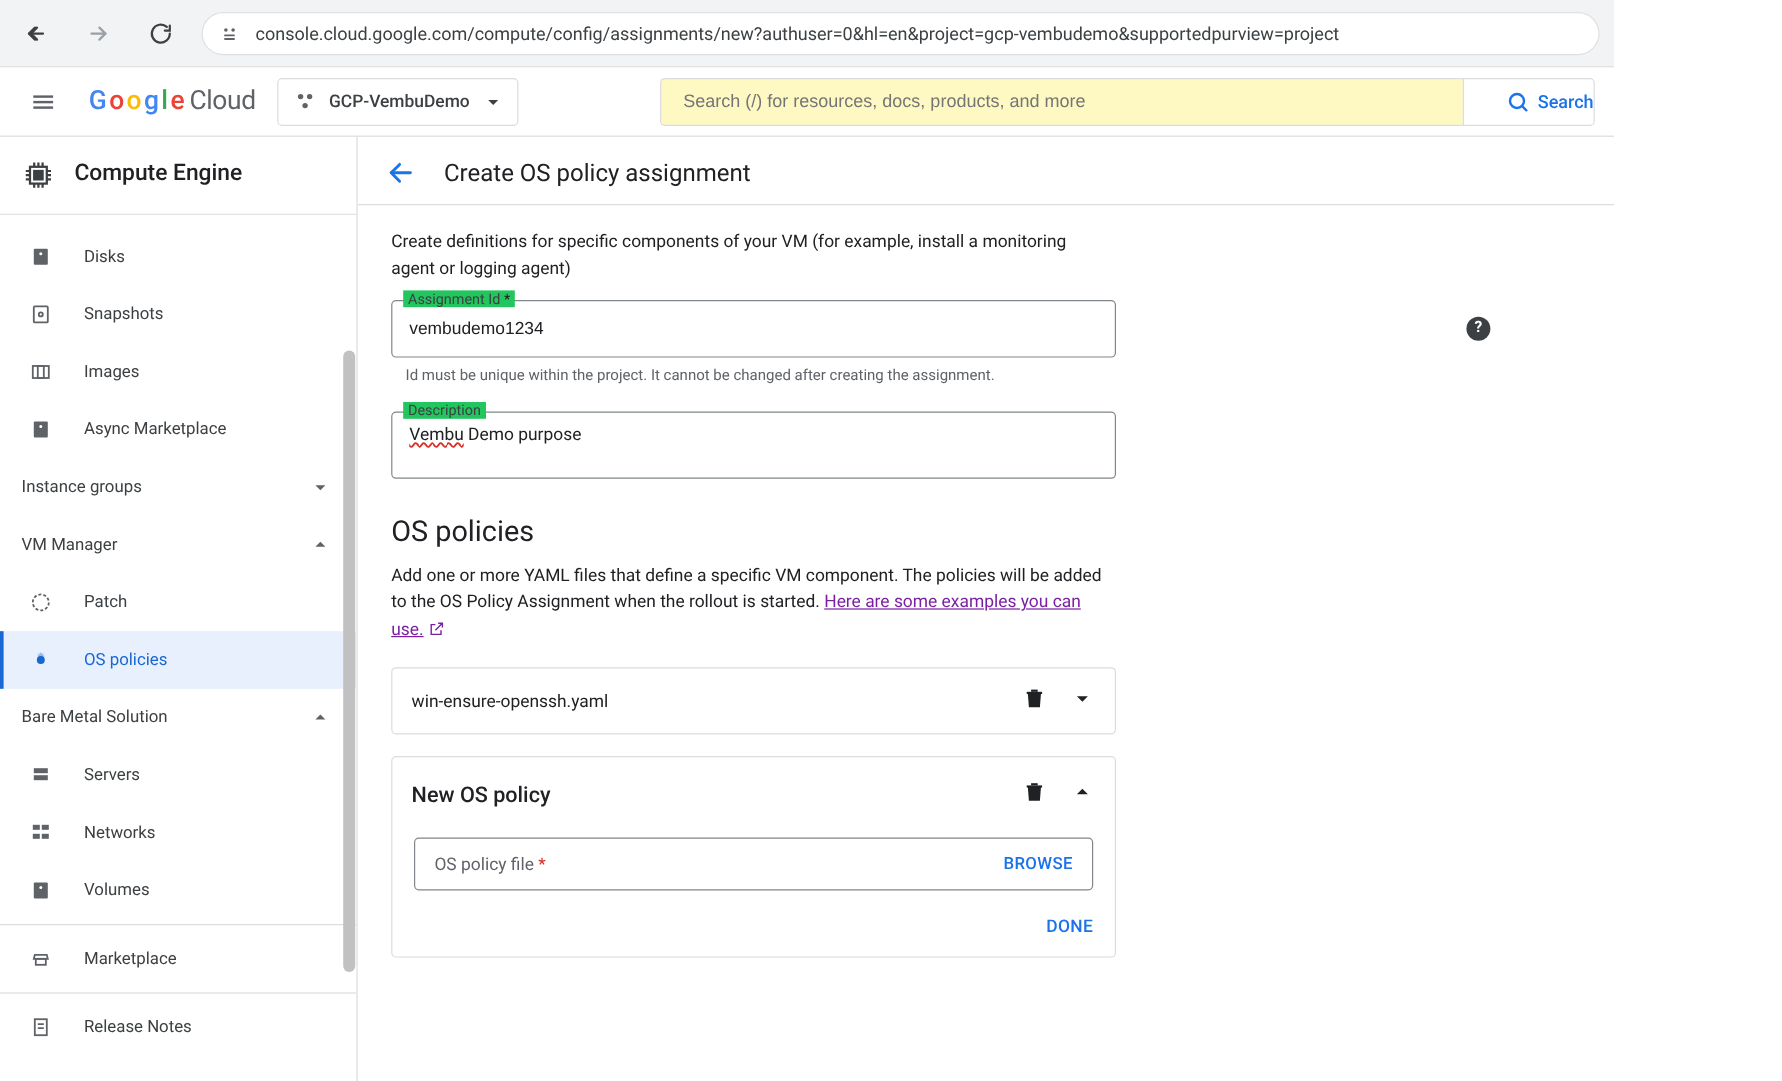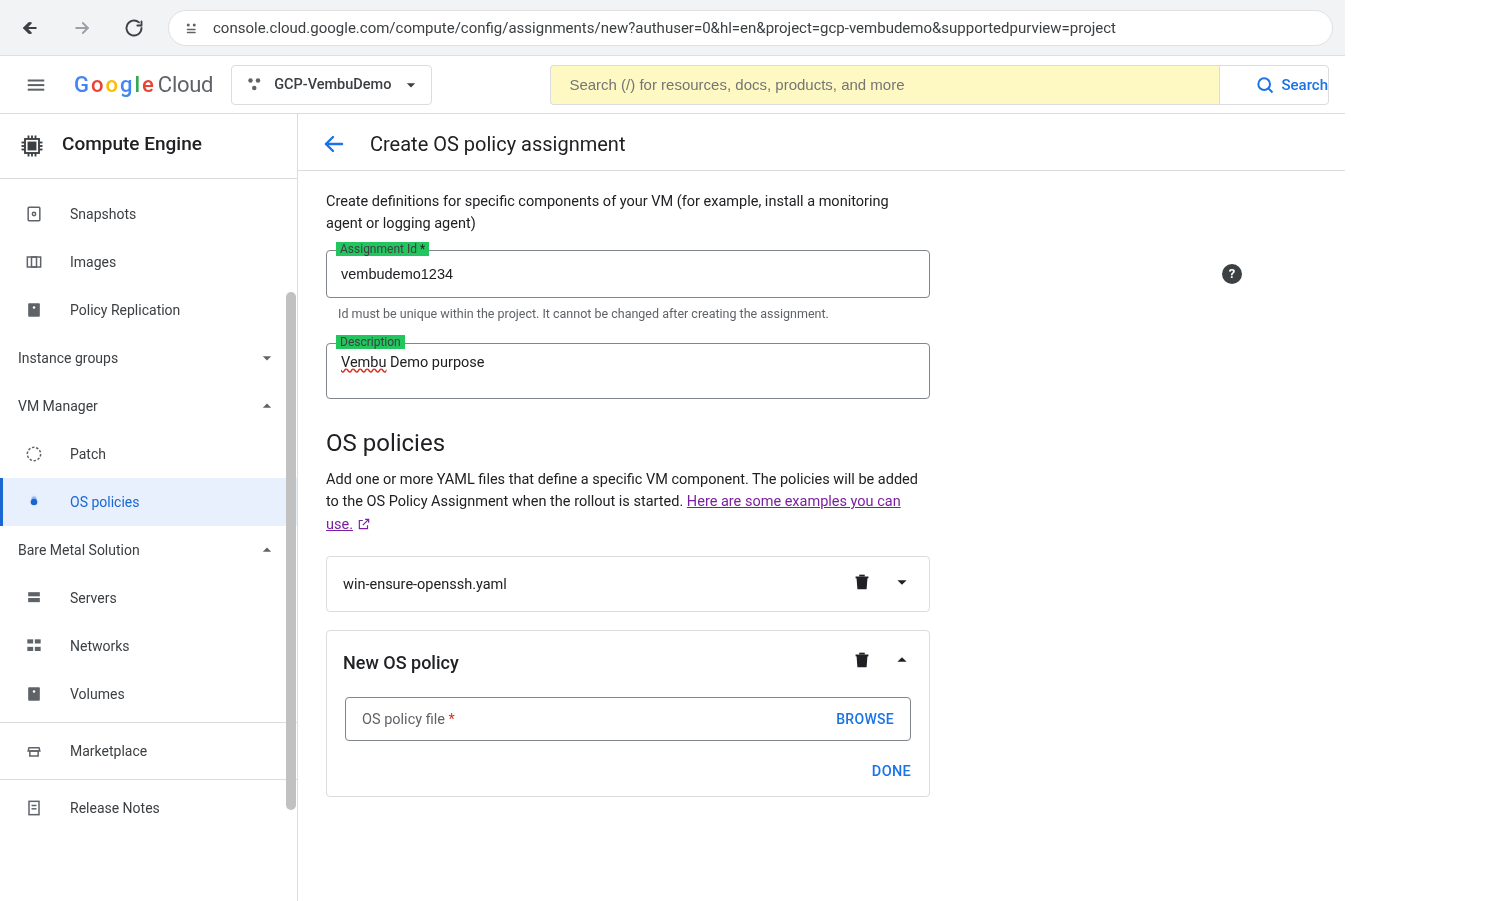--- a/index.html
+++ b/index.html
@@ -175,20 +175,29 @@
             <line x1="18" y1="12" x2="21" y2="12"></line>
             <line x1="18" y1="15" x2="21" y2="15"></line>
           </svg>
         <span style="font-size:19px;font-weight:500">Compute Engine</span>
       </div>
 
       <div class="side-scroll">
         <div style="height:12px"></div>
         <div class="side-item">
           <span class="side-icon">
+              <svg viewBox="0 0 24 24" fill="#5f6368">
+                <rect x="5" y="4" width="14" height="16" rx="1"></rect>
+                <circle cx="12" cy="9" r="1.5" fill="#fff"></circle>
+              </svg>
+            </span>
+          <span>Disks</span>
+        </div>
+        <div class="side-item">
+          <span class="side-icon">
               <svg viewBox="0 0 24 24" fill="none" stroke="#5f6368" stroke-width="1.8">
                 <rect x="5" y="4" width="14" height="16" rx="1"></rect>
                 <circle cx="12" cy="12" r="2"></circle>
               </svg>
             </span>
           <span>Snapshots</span>
         </div>
         <div class="side-item">
           <span class="side-icon">
               <svg viewBox="0 0 24 24" fill="none" stroke="#5f6368" stroke-width="1.8">
@@ -198,21 +207,21 @@
             </span>
           <span>Images</span>
         </div>
         <div class="side-item">
           <span class="side-icon">
               <svg viewBox="0 0 24 24" fill="#5f6368">
                 <rect x="5" y="4" width="14" height="16" rx="1"></rect>
                 <circle cx="12" cy="9" r="1.5" fill="#fff"></circle>
               </svg>
             </span>
-          <span>Policy Replication</span>
+          <span>Async Marketplace</span>
         </div>
 
         <div class="side-group">
           <span>Instance groups</span>
           <span class="chev">
               <svg width="20" height="20" viewBox="0 0 24 24" fill="#5f6368">
                 <path d="M7 10l5 5 5-5z"></path>
               </svg>
             </span>
         </div>

